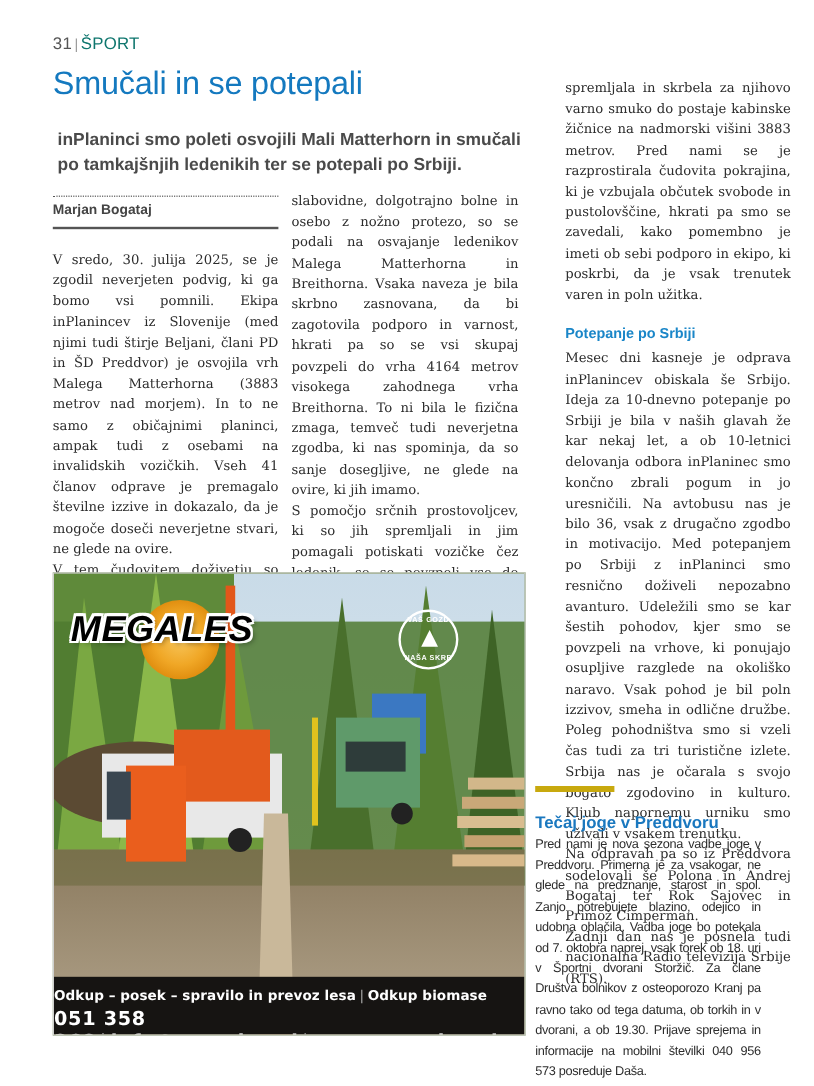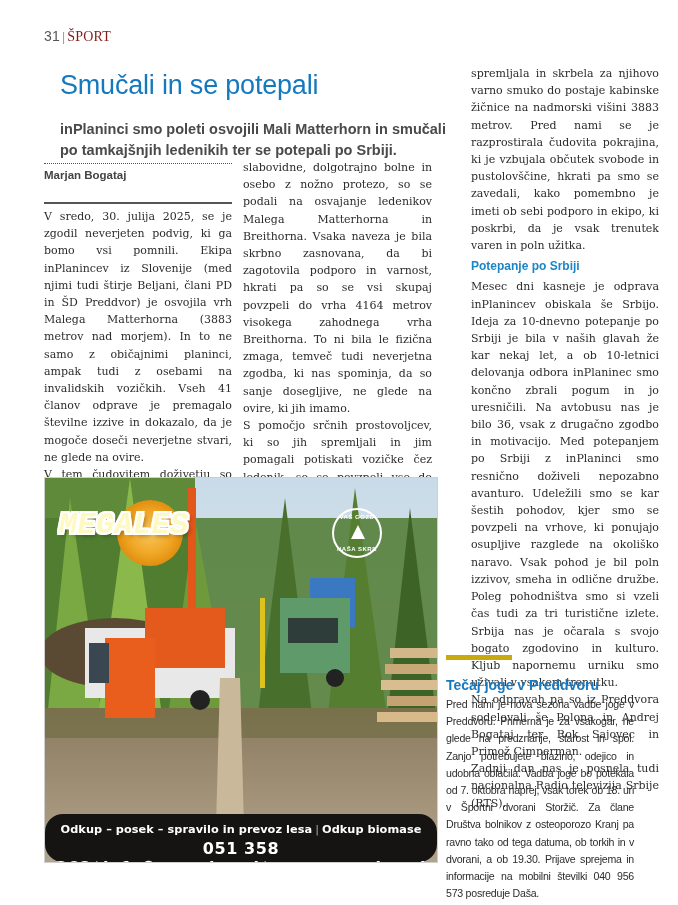--- a/index.html
+++ b/index.html
@@ -1,47 +1,47 @@
 <!DOCTYPE html>
 <html><head>
 <meta charset="utf-8">
 <style>
   html, body { margin:0; padding:0; background:#ffffff; }
   body { width:678px; height:905px; position:relative; overflow:hidden; color:#2b2b2b; }
   .abs { position:absolute; }
   .folio { left:44px; top:28px; font-family:"Liberation Sans", sans-serif; font-size:14px; color:#555; letter-spacing:0.2px; }
-  .folio .sec { color:#7f1d1d;font-family:Liberation Serif, serif; }
+  .folio .sec { color:#0f766e; }
   .folio .bar { color:#999; margin:0 2px; font-size:12px; }
-  .title { left:44px; top:54px; font-family:"Liberation Sans", sans-serif; font-size:27px; color:#1479bf; font-weight:normal; margin:16px; letter-spacing:-0.2px; }
-  .lead { left:44px; top:103px; width:395px; font-family:"Liberation Sans", sans-serif; font-size:14.5px; line-height:21px; font-weight:bold; color:#4a4a4a; margin:16px; }
+  .title { left:44px; top:54px; font-family:"Liberation Sans", sans-serif; font-size:27px; color:#1479bf; font-weight:normal; margin:0; letter-spacing:-0.2px; }
+  .lead { left:44px; top:103px; width:395px; font-family:"Liberation Sans", sans-serif; font-size:14.5px; line-height:21px; font-weight:bold; color:#4a4a4a; margin:4px; }
   .byline-wrap { left:44px; top:163px; width:188px; }
   .dots { border-top:1.5px dotted #555; height:0; }
-  .byline { font-family:"Liberation Sans", sans-serif; font-weight:bold; font-size:11.5px; color:#444; padding:5px 0 21px 0; }
+  .byline { font-family:"Liberation Sans", sans-serif; font-weight:bold; font-size:11.5px; color:#444; padding:5px 0 8px 0; }
   .byline-rule { border-top:2px solid #555; }
   .col { font-family:"DejaVu Serif", serif; font-size:11px; line-height:17.2px; color:#2c2c2c; text-align:justify; hyphens:manual; }
   .col p { margin:0; }
   .col1 { left:44px; top:208px; width:188px; }
   .col2 { left:243px; top:159px; width:189px; }
   .col3 { left:471px; top:65px; width:188px; }
-  .subhead { font-family:"Liberation Sans", sans-serif; font-weight:bold; font-size:12px; color:#1a86c8; margin:4px 0 3px 0; }
+  .subhead { font-family:"Liberation Sans", sans-serif; font-weight:bold; font-size:12px; color:#1a86c8; margin:16px 0 3px 0; }
   .goldbar { left:446px; top:655px; width:66px; height:5px; background:#c8a90e; }
   .yoga-head { left:446px; top:677px; font-family:"Liberation Sans", sans-serif; font-weight:bold; font-size:14px; color:#1a78bf; }
   .yoga-body { left:446px; top:696px; width:188px; font-family:Liberation Sans, sans-serif; font-size:10.6px; line-height:17.2px; color:#2c2c2c; text-align:justify; letter-spacing:-0.25px; }
   
   .ad { left:44px; top:477px; width:394px; height:386px; overflow:hidden; background:#6a8a45; border:1px solid #cfcfcf; box-sizing:border-box; }
   .ad svg { position:absolute; left:0; top:0; }
-  .ad-logo { position:absolute; left:14px; top:30px; font-family:Liberation Mono, monospace; font-weight:bold; font-style:italic; font-size:30px; color:#fef9c3; letter-spacing:0.5px;
+  .ad-logo { position:absolute; left:14px; top:30px; font-family:Liberation Sans, sans-serif; font-weight:bold; font-style:italic; font-size:30px; color:#000000; letter-spacing:0.5px;
     text-shadow: -2px -2px 0 #fff, 2px -2px 0 #fff, -2px 2px 0 #fff, 2px 2px 0 #fff, 0 2px 0 #fff, 0 -2px 0 #fff, 2px 0 0 #fff, -2px 0 0 #fff, 3px 3px 4px rgba(0,0,0,.35); z-index:3; }
   .ad-log { position:absolute; left:72px; top:22px; width:66px; height:66px; border-radius:50%; background:radial-gradient(circle,#f7c55a 0%,#f0a726 45%,#e18f10 70%,#f4b23a 100%); z-index:2; }
   .ad-badge { position:absolute; left:287px; top:30px; width:46px; height:46px; border:2px solid #fff; border-radius:50%; z-index:2; }
   .ad-badge-top, .ad-badge-bot { position:absolute; width:100%; text-align:center; font-family:"Liberation Sans", sans-serif; font-weight:bold; font-size:6px; color:#fff; letter-spacing:0.5px; }
   .ad-badge-top { top:4px; }
   .ad-badge-bot { bottom:4px; }
   .ad-badge-tree { position:absolute; left:17px; top:15px; width:0; height:0; border-left:7px solid transparent; border-right:7px solid transparent; border-bottom:14px solid #fff; }
-  .ad-footer { position:absolute; left:0; bottom:0; width:100%; height:48px; background:#161412; z-index:3; text-align:center; font-family:"DejaVu Sans", sans-serif; font-weight:bold; color:#fff;border-radius:18px; }
+  .ad-footer { position:absolute; left:0; bottom:0; width:100%; height:48px; background:#161412; z-index:3; font-family:"DejaVu Sans", sans-serif; font-weight:bold; color:#fff; }
   .ad-line1 { font-size:11.3px; padding-top:9px; letter-spacing:0.05px; }
   .ad-line2 { font-size:16px; padding-top:3px; letter-spacing:0.6px; }
   .sep { color:#aaa; font-weight:normal; margin:0 3px; }
 </style>
 </head>
 <body>
 
 <div class="abs folio">
   <span>31</span><span class="bar">|</span><span class="sec">ŠPORT</span>
 </div>

